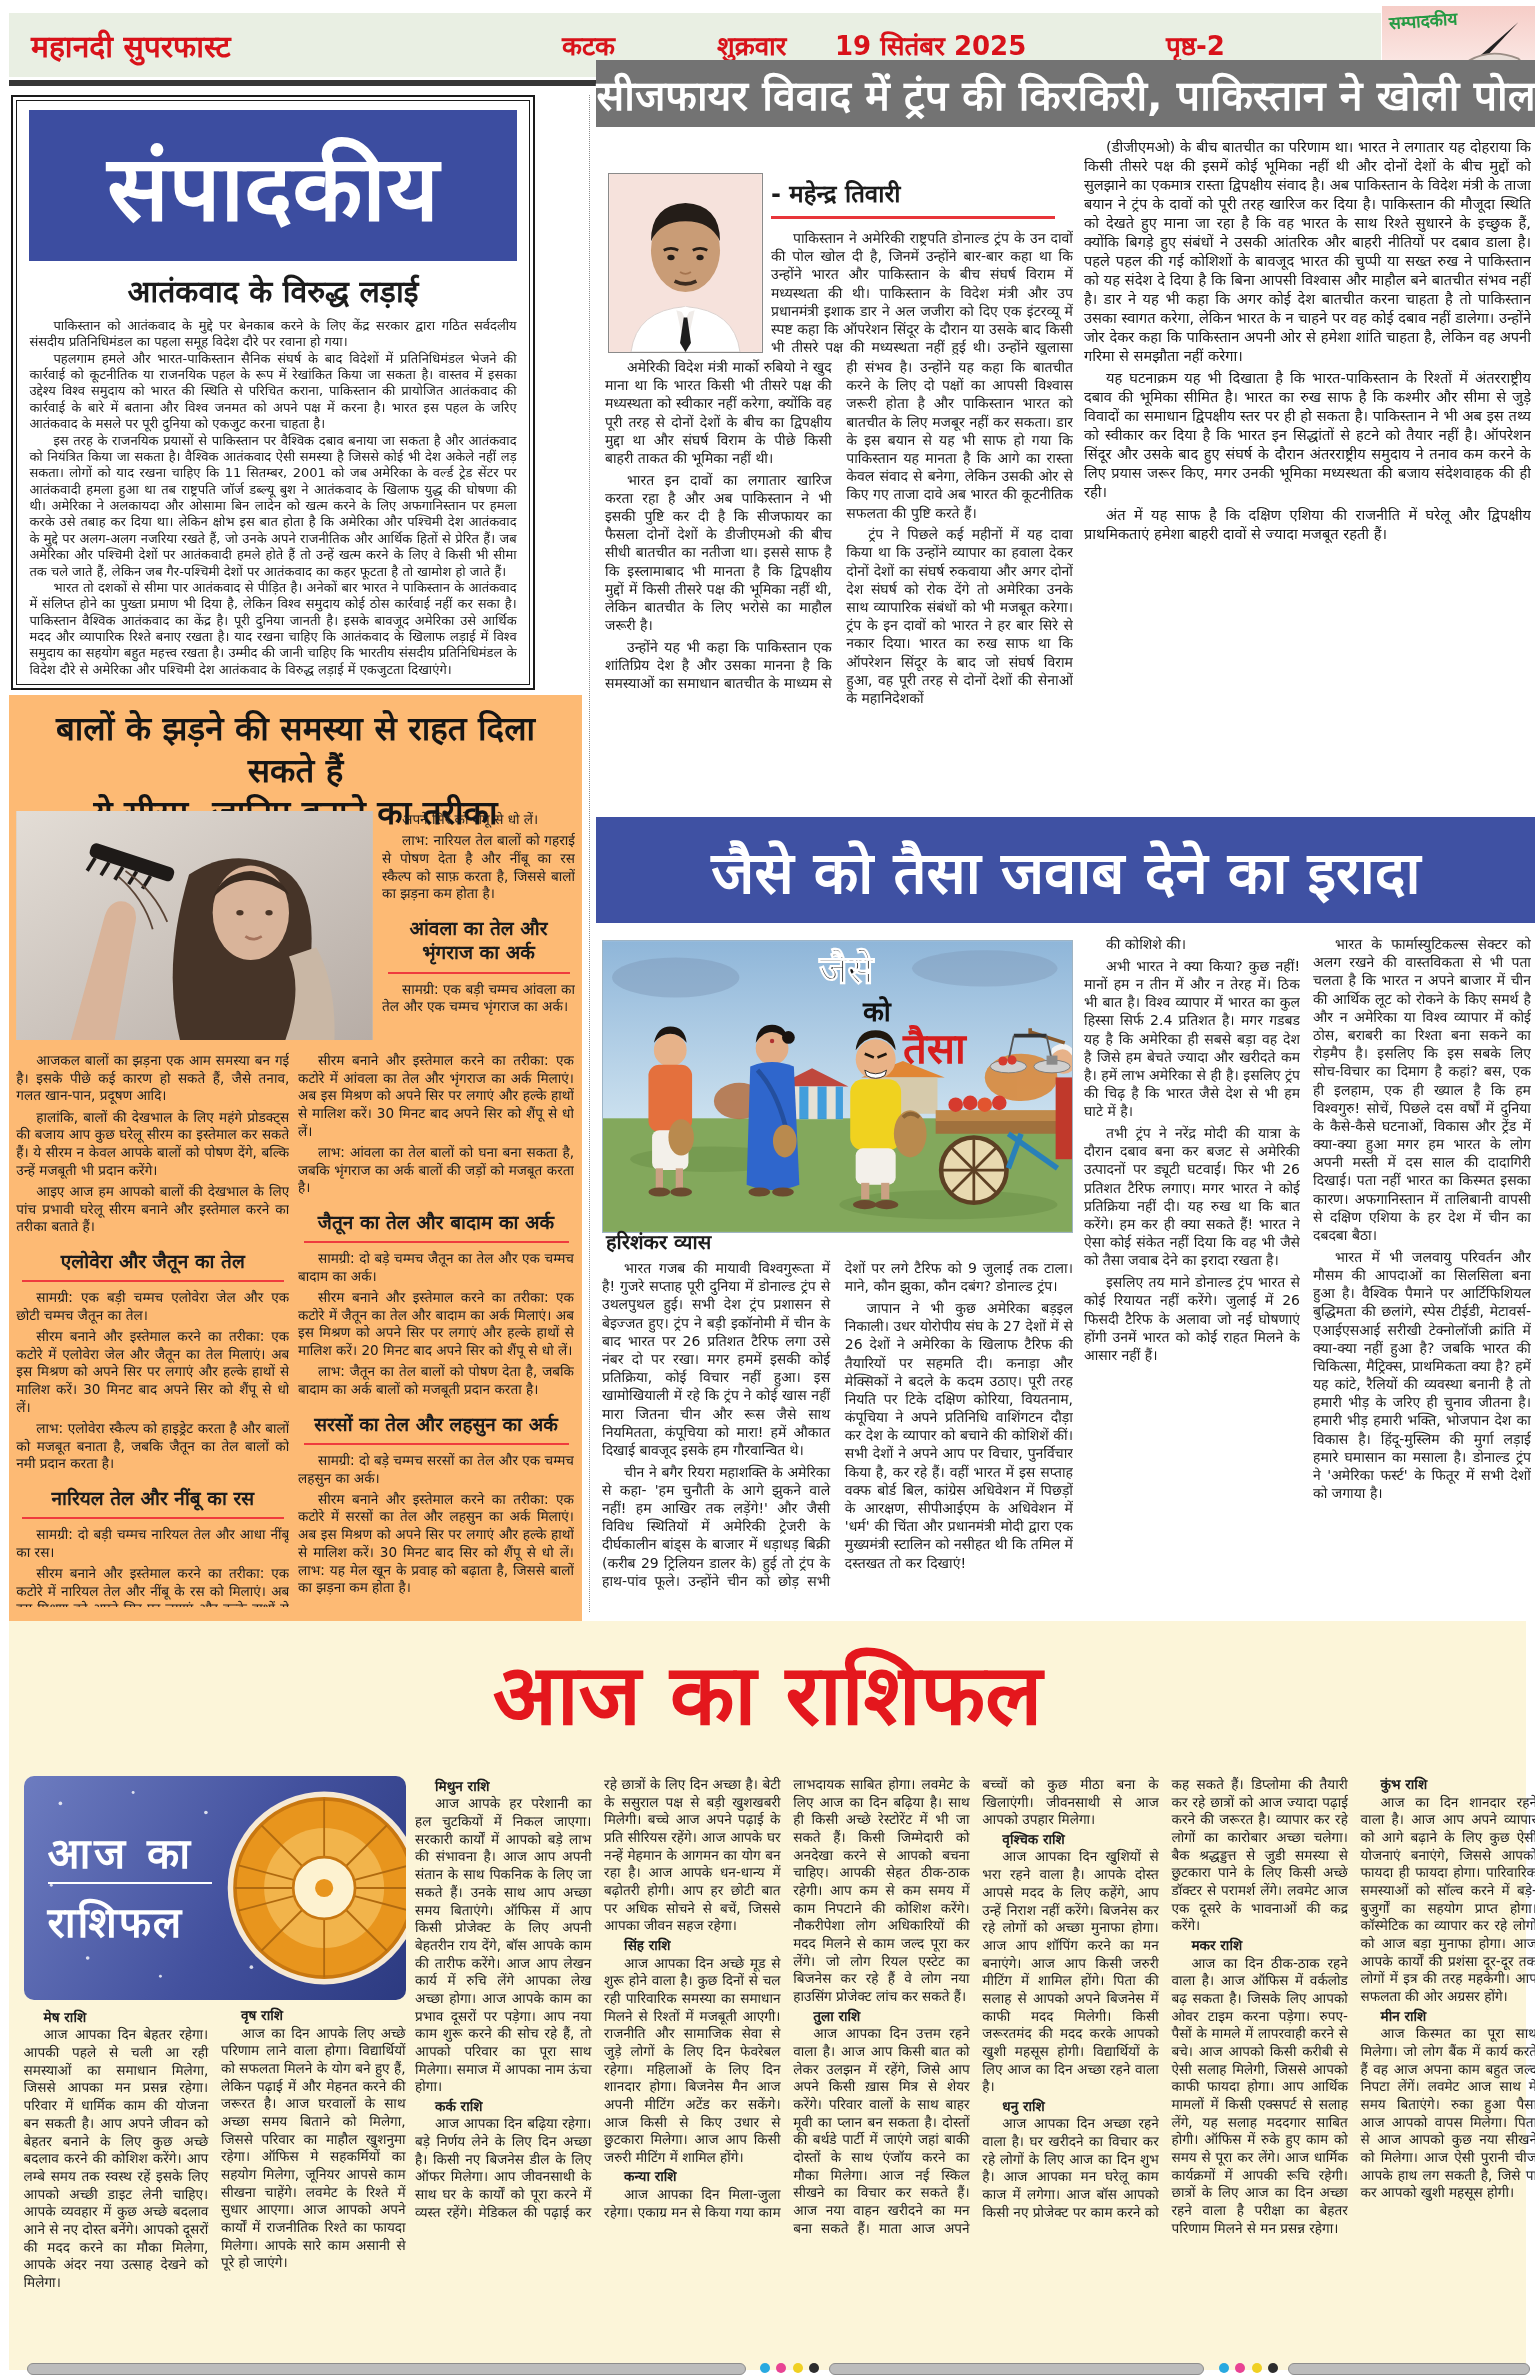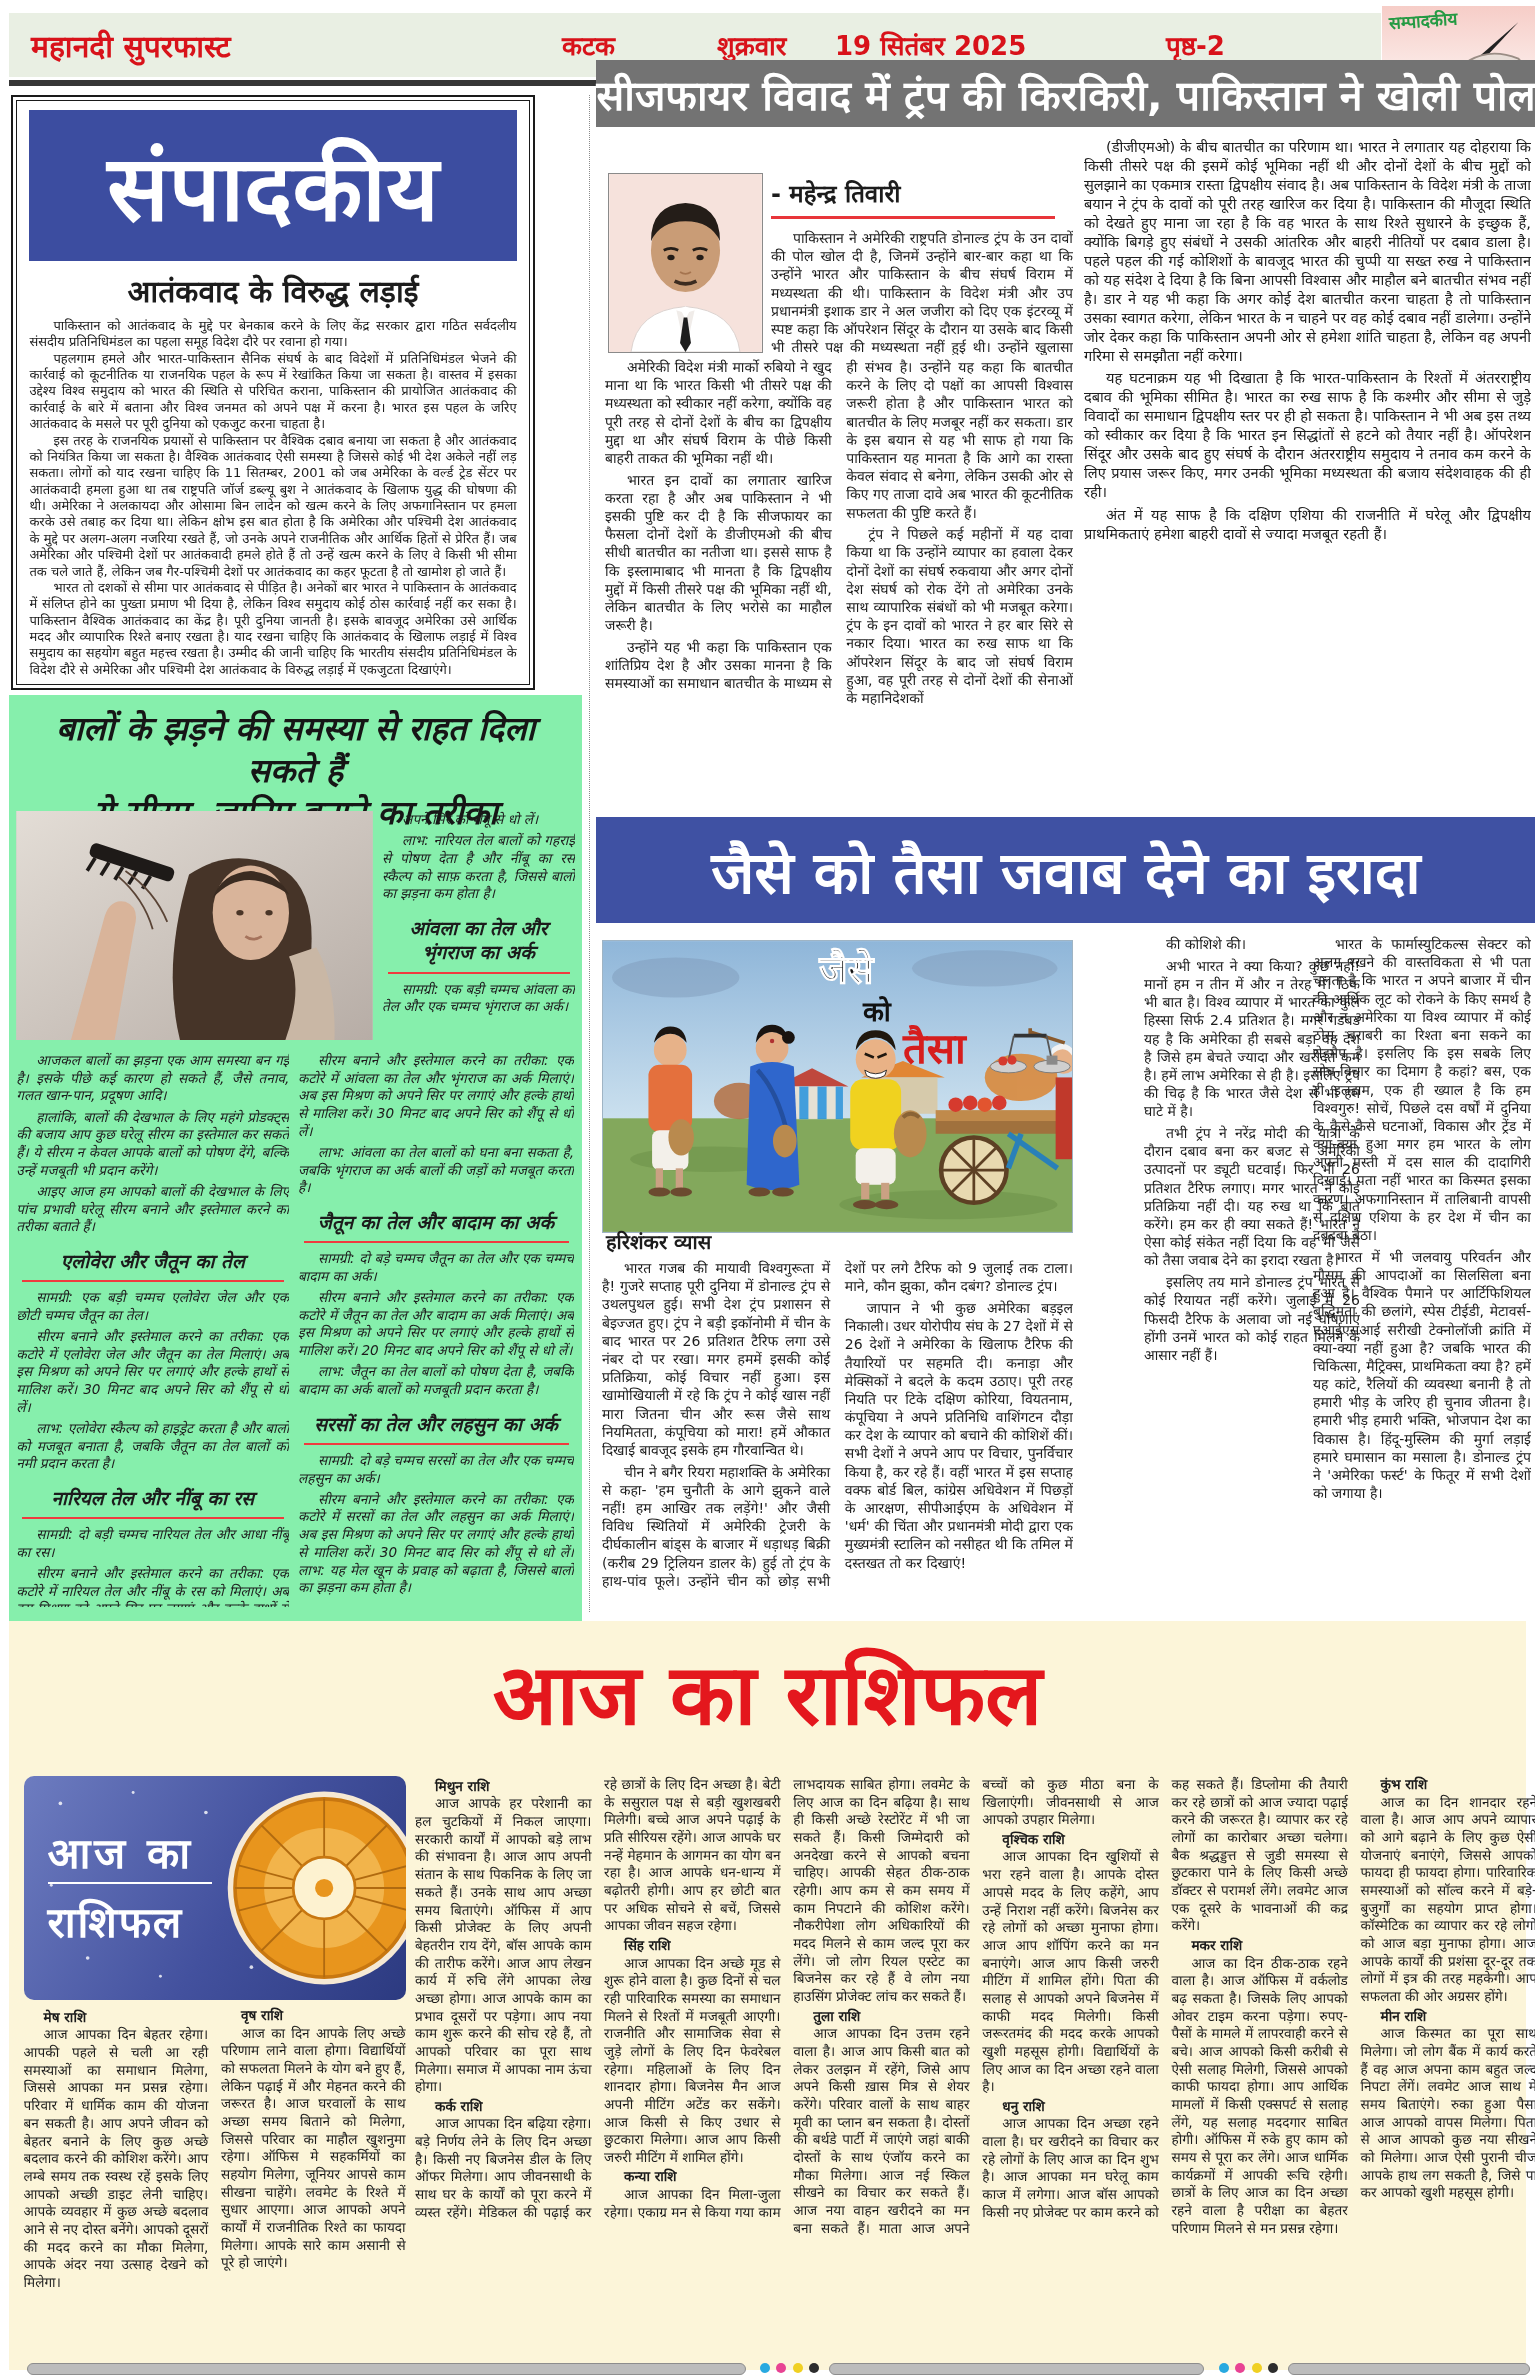--- a/index.html
+++ b/index.html
@@ -21,21 +21,21 @@
   .edbox{left:11px;top:95px;width:524px;height:595px;border:2.7px solid #1a1a1a;box-sizing:border-box;padding:2.7px;}
   .edinner{border:0.9px solid #1a1a1a;width:100%;height:100%;box-sizing:border-box;overflow:hidden;}
   .edbanner{margin:9px 12.7px 0 12.7px;height:151px;background:#3c4da0;display:flex;align-items:center;justify-content:center;
             color:#ffffff;font-size:91px;font-weight:bold;}
   .edsub{text-align:center;font-size:30px;font-weight:bold;margin-top:9px;}
   .edbody{margin:7.3px 12.7px;font-size:13px;line-height:1.26;text-align:justify;}
   .edbody p{margin:0;text-indent:24px;}
   
   .vdiv{left:589px;top:95px;height:1517px;width:0;border-left:1.8px dotted #8a8a8a;}
   
-  .hairpanel{left:9px;top:695px;width:573px;height:1112px;background:#86efac;overflow:hidden;font-style:italic;}
+  .hairpanel{left:9px;top:695px;width:573px;height:1112px;background:#fdba74;overflow:hidden;}
   .hairhead{padding:12.7px 9px 3.6px 9px;text-align:center;font-size:33px;line-height:1.28;font-weight:bold;color:#161616;}
   .hairphoto{left:7.3px;top:116px;width:357px;height:229px;}
   .haircol{font-size:13.6px;line-height:1.3;text-align:justify;overflow:hidden;}
   .haircol .blk{margin:0 0 3.6px 0;}
   .haircol .blk.p{text-indent:20px;}
   .haircol .blk.h{font-size:19px;font-weight:bold;text-align:center;text-indent:0;
                   border-bottom:2.7px solid #ef3b3e;padding:5.5px 0 6.4px 0;margin:7.3px 5.5px 7.3px 5.5px;}
   .hair-side{left:373px;top:116px;width:193px;height:789px;}
   .hair-left{left:7.3px;top:357px;width:273px;height:555px;}
   .hair-right{left:289px;top:357px;width:276px;height:555px;}
@@ -47,21 +47,21 @@
   .a1byline .brule{margin-top:7.3px;width:284px;border-bottom:3.6px solid #e8353a;}
   .bodytext{font-size:14px;line-height:1.3;text-align:justify;overflow:hidden;}
   .bodytext p{margin:0 0 3.6px 0;text-indent:22px;}
   .a1intro{left:771px;top:229px;width:302px;height:126px;}
   .a1flow{left:605px;top:358px;width:468px;height:453px;column-count:2;column-gap:14.6px;}
   .a1right{left:1084px;top:138px;width:447px;height:673px;font-size:14.6px;}
   
   .a2banner{left:596px;top:817px;width:940px;height:106px;background:#3f51a3;color:#ffffff;
             display:flex;align-items:center;justify-content:center;font-size:58px;font-weight:bold;white-space:nowrap;}
   .cartoon{left:602px;top:930px;width:471px;height:293px;border:0.9px solid #9fb4c4;box-sizing:border-box;margin-top:10px;}
-  .a2rc1{left:1144px;top:935px;width:216px;height:675px;}
+  .a2rc1{left:1084px;top:935px;width:216px;height:675px;}
   .a2rc2{left:1313px;top:935px;width:218px;height:675px;}
   .a2byline{left:606px;top:1228px;width:291px;font-size:20px;font-weight:bold;}
   .a2bottom{left:602px;top:1259px;width:471px;height:351px;column-count:2;column-gap:14.6px;}
   
   .horo{left:9px;top:1621px;width:1517px;height:749px;background:#fcf5d9;}
   .horotitle{position:absolute;left:0;top:12.7px;width:100%;text-align:center;color:#e4171d;font-size:84px;font-weight:bold;}
   .horoimg{position:absolute;left:14.6px;top:155px;width:382px;height:224px;overflow:hidden;
            background:linear-gradient(120deg,#6d7cc0 0%,#43519e 55%,#2c3a80 100%);border-radius:10px;}
   .horoimg .t1{position:absolute;left:24px;top:47px;color:#fff;font-size:42px;font-weight:bold;letter-spacing:3.6px;}
   .horoimg .ul{position:absolute;left:24px;top:106px;width:164px;border-bottom:2.7px solid #fff;}

